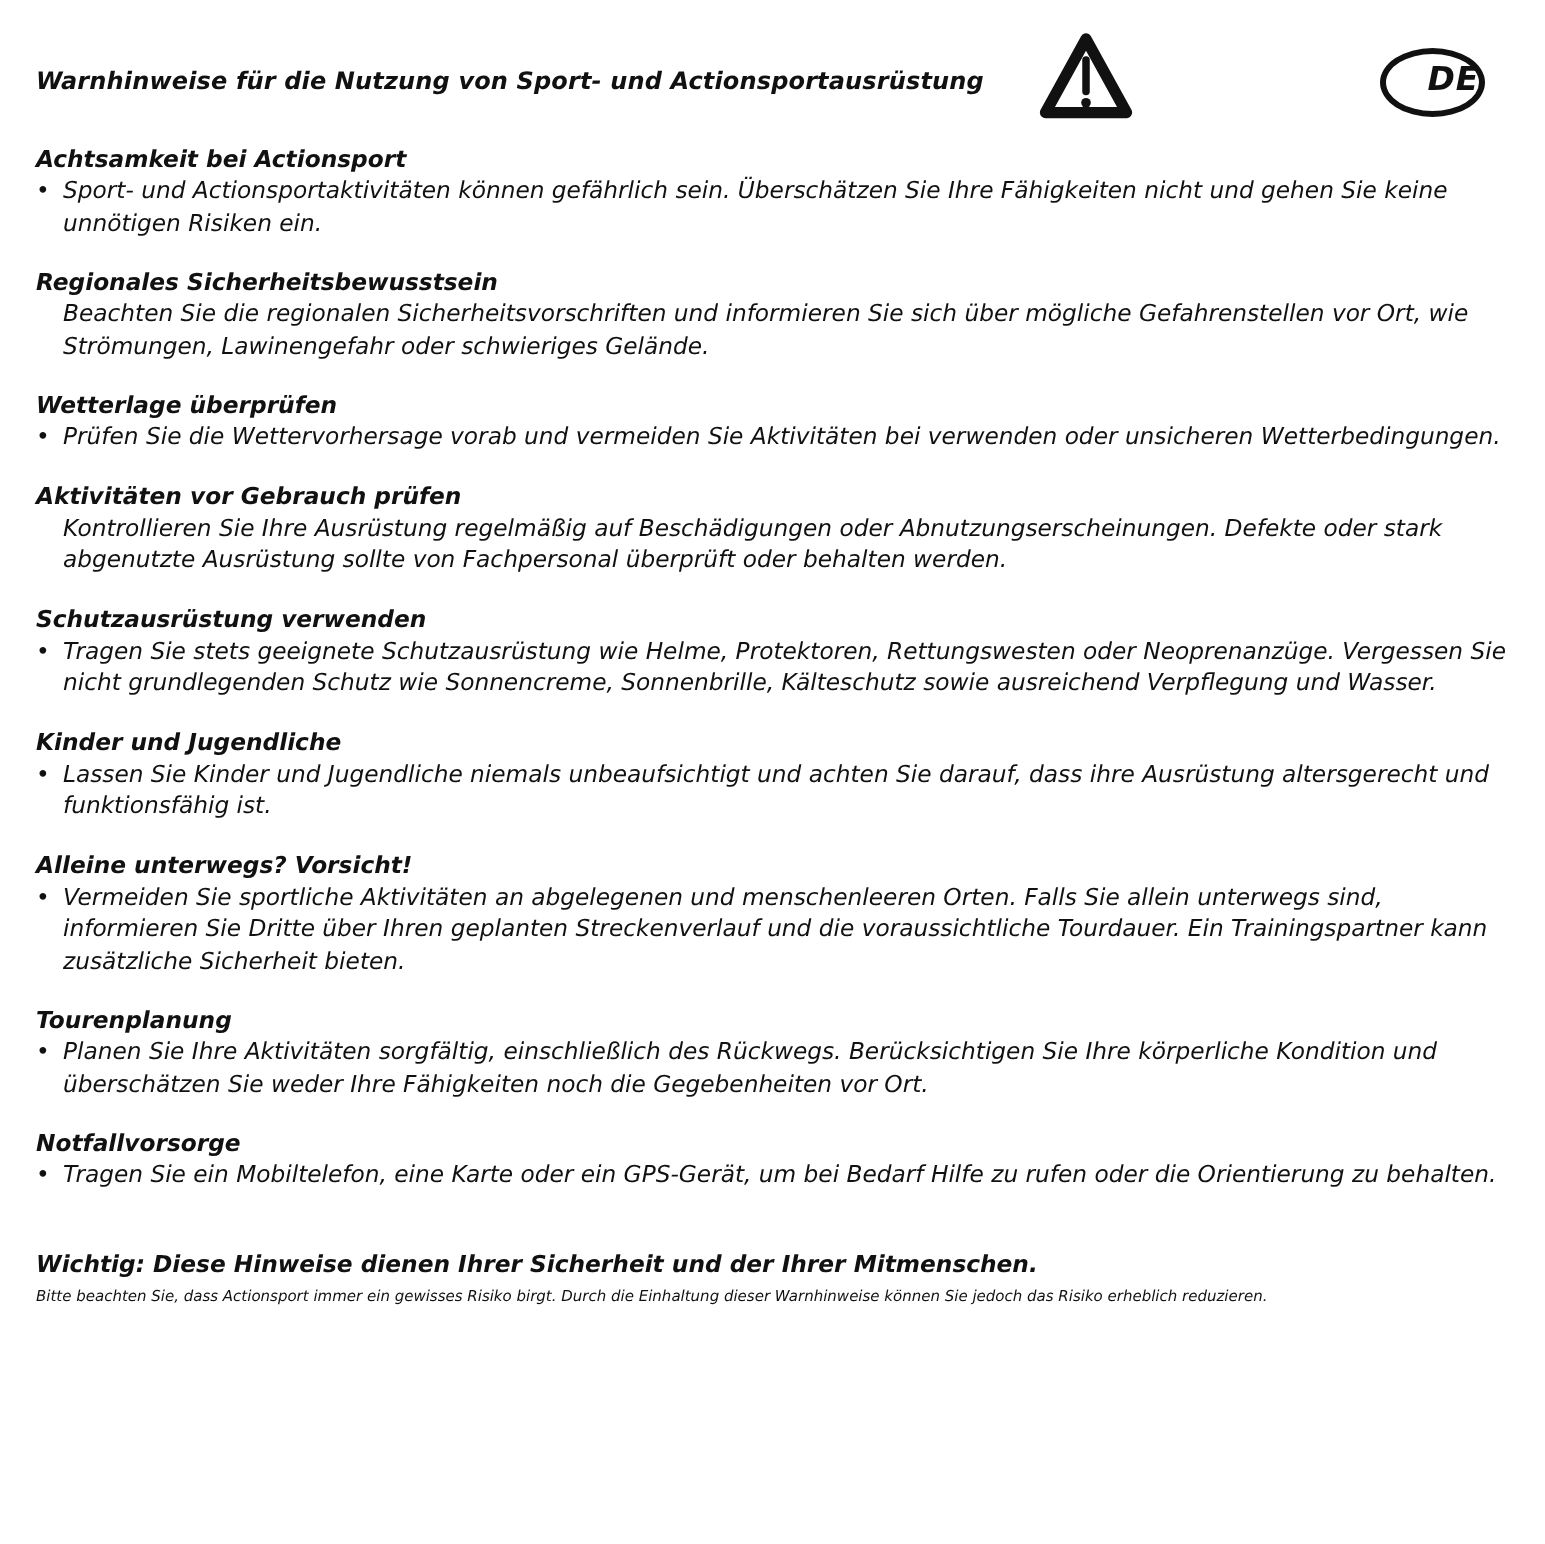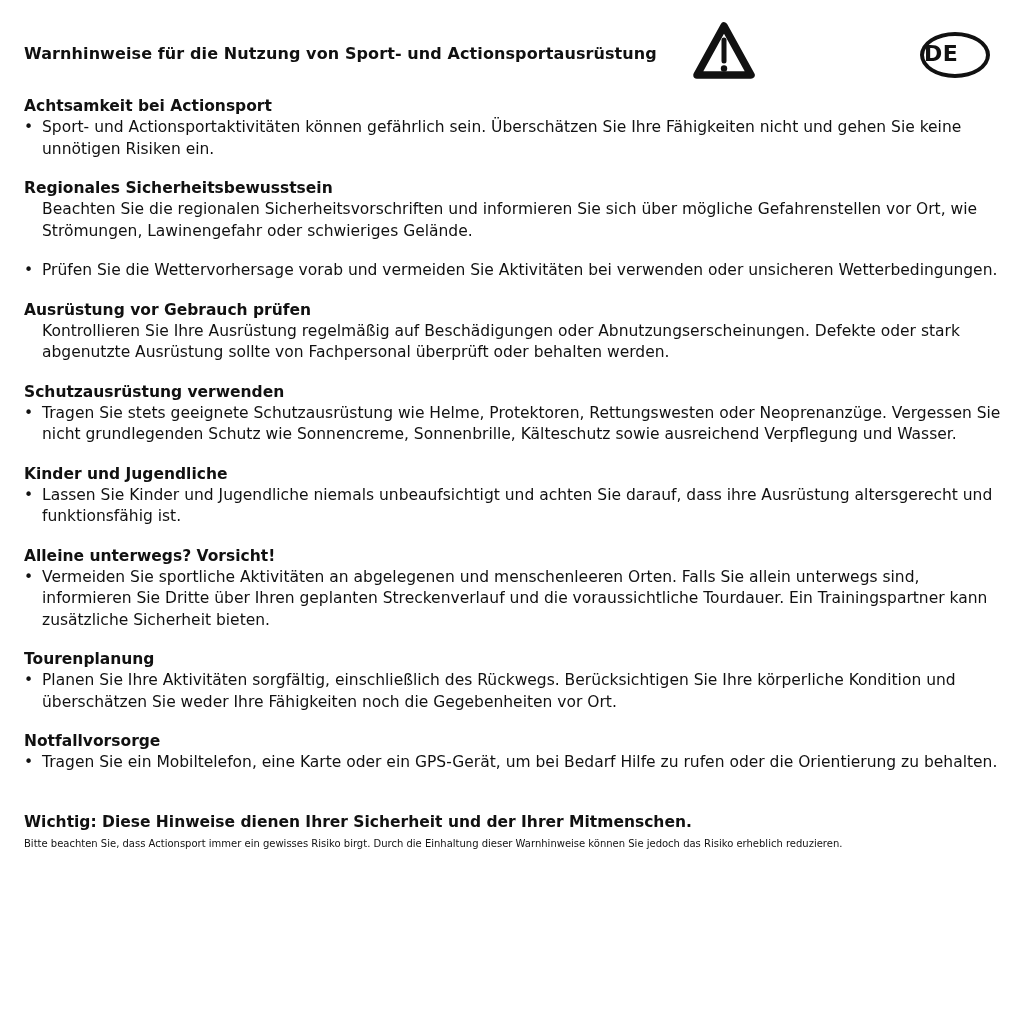--- a/index.html
+++ b/index.html
@@ -10,20 +10,21 @@
     font-family: "DejaVu Sans", "Liberation Sans", sans-serif;
   }
   .page {
     position: relative;
     width: 1030px;
     height: 1029px;
     background: #ffffff;
     overflow: hidden;
     box-sizing: border-box;
     padding: 0 24px;
+    font-style: italic;
   }
   
   .header {
     position: relative;
     height: 96px;
   }
   .doc-title {
     position: absolute;
     left: 0;
     top: 44px;
@@ -43,21 +44,21 @@
   .de-badge {
     position: absolute;
     left: 896px;
     top: 32px;
     width: 62px;
     height: 38px;
     border: 4px solid #111111;
     border-radius: 50%;
     display: flex;
     align-items: center;
-    justify-content: flex-start;
+    justify-content: flex-end;
   }
   .de-badge span {
     font-size: 22px;
     font-weight: bold;
     letter-spacing: 0.5px;
     line-height: 1;
     transform: translateY(-1px);
   }
   
   .content {
@@ -135,27 +136,28 @@
         </div>
       </section>
       <section class="sec">
         <h2 class="sec-heading">Regionales Sicherheitsbewusstsein</h2>
         <div class="item">
           <span class="bullet"></span>
           <span class="item-text">Beachten Sie die regionalen Sicherheitsvorschriften und informieren Sie sich über mögliche Gefahrenstellen vor Ort, wie Strömungen, Lawinengefahr oder schwieriges Gelände.</span>
         </div>
       </section>
       <section class="sec">
+        <h2 class="sec-heading">Wetterlage überprüfen</h2>
         <div class="item">
           <span class="bullet">•</span>
           <span class="item-text">Prüfen Sie die Wettervorhersage vorab und vermeiden Sie Aktivitäten bei verwenden oder unsicheren Wetterbedingungen.</span>
         </div>
       </section>
       <section class="sec">
-        <h2 class="sec-heading">Ausrüstung vor Gebrauch prüfen</h2>
+        <h2 class="sec-heading">Aktivitäten vor Gebrauch prüfen</h2>
         <div class="item">
           <span class="bullet"></span>
           <span class="item-text">Kontrollieren Sie Ihre Ausrüstung regelmäßig auf Beschädigungen oder Abnutzungserscheinungen. Defekte oder stark abgenutzte Ausrüstung sollte von Fachpersonal überprüft oder behalten werden.</span>
         </div>
       </section>
       <section class="sec">
         <h2 class="sec-heading">Schutzausrüstung verwenden</h2>
         <div class="item">
           <span class="bullet">•</span>
           <span class="item-text">Tragen Sie stets geeignete Schutzausrüstung wie Helme, Protektoren, Rettungswesten oder Neoprenanzüge. Vergessen Sie nicht grundlegenden Schutz wie Sonnencreme, Sonnenbrille, Kälteschutz sowie ausreichend Verpflegung und Wasser.</span>

